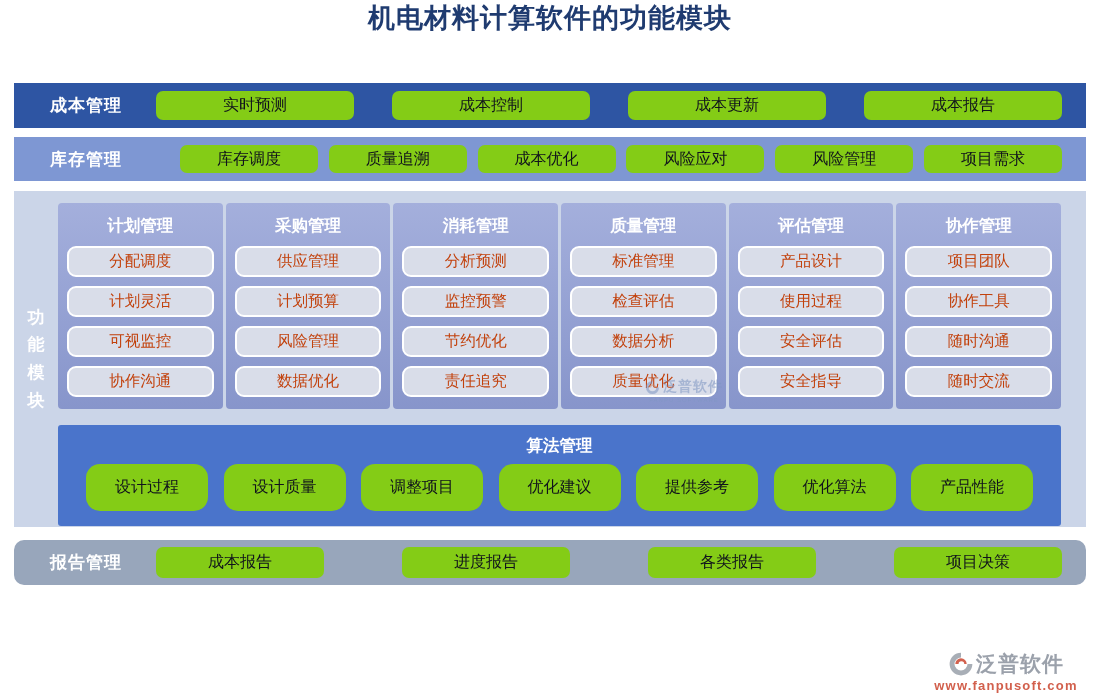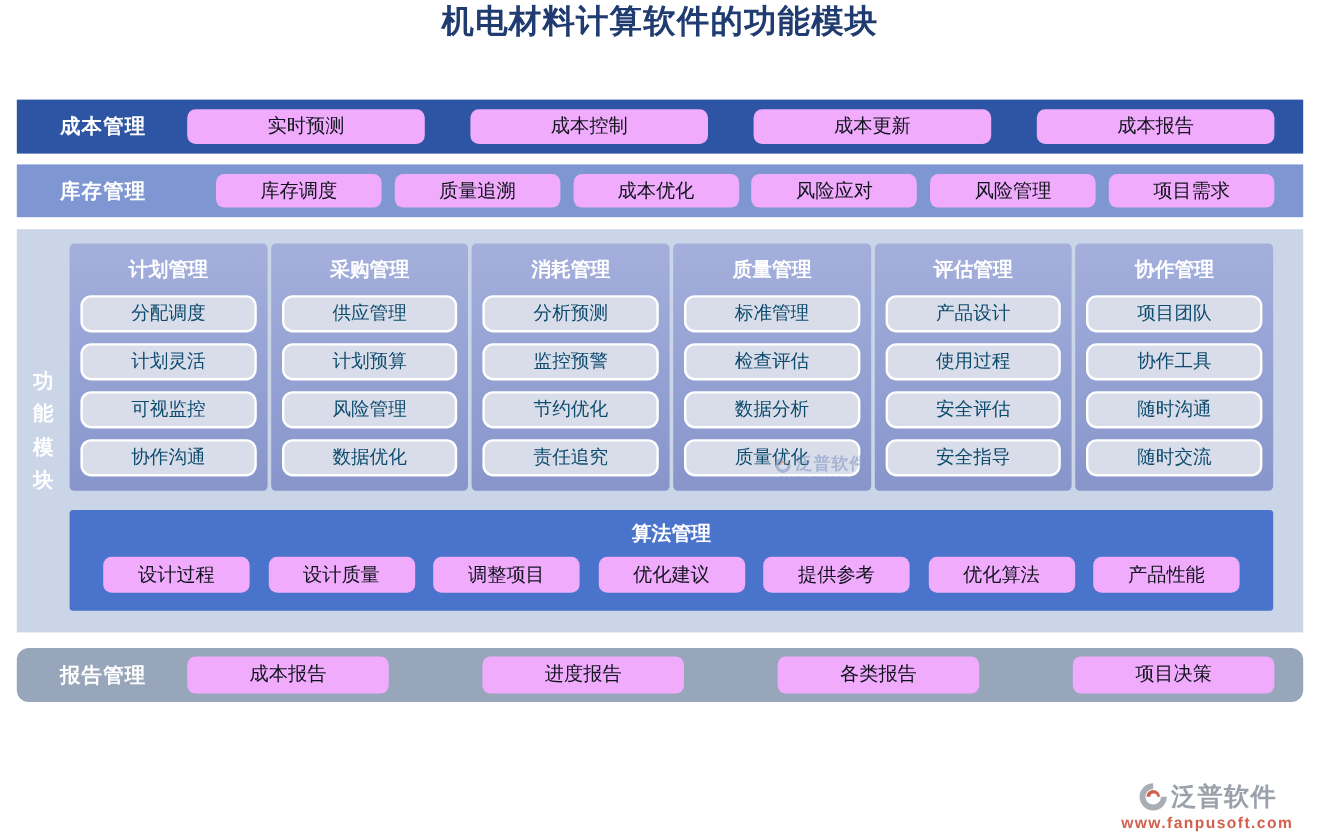--- a/index.html
+++ b/index.html
@@ -12,21 +12,21 @@
 
   
   .hbar{margin:0 14px;height:45px;display:flex;align-items:center;}
   .bar-cost{margin-top:47px;background:var(--row_cost,#2E55A3);}
   .bar-inv{margin-top:9px;height:44px;background:var(--row_inventory,#7E97D3);gap:24px;}
   .bar-report{margin-top:13px;background:var(--row_report,#98A6BB);border-radius:10px;}
   .hbar .bar-label{flex:0 0 auto;margin-left:36px;width:96px;color:#fff;
                    font-size:17px;font-weight:bold;letter-spacing:1px;}
   .bar-btns{flex:1;display:flex;justify-content:space-between;align-items:center;
             margin-left:10px;padding-right:24px;}
-  .wbtn{background:#f0abfc;border:none;border-radius:7px;height:29px;
+  .wbtn{background:#84cc16;border:none;border-radius:7px;height:29px;
         display:flex;align-items:center;justify-content:center;
         font-size:16px;color:#10131c;cursor:pointer;box-sizing:border-box;
         font-family:Liberation Mono, monospace;}
   .bar-cost .wbtn{width:198px;}
   .bar-inv .wbtn{width:138px;height:28px;}
   .bar-report .wbtn{width:168px;height:31px;}
 
   
   .main{margin:10px 14px 0;height:336px;background:var(--main_bg,#CBD5E8);
         display:flex;box-sizing:border-box;position:relative;}
@@ -35,30 +35,30 @@
                    color:#fff;line-height:1.62;word-break:break-all;text-align:center;}
   .main-content{flex:1;padding:12px 25px 20px 0;box-sizing:border-box;}
 
   .cols{display:flex;gap:3px;}
   .col{flex:1;border-radius:4px;padding:8px 9px 12px;box-sizing:border-box;
        background:linear-gradient(180deg,#A4AFDC 0%,#8795CB 100%);}
   .col-header{text-align:center;color:#fff;font-weight:bold;font-size:16.5px;
               line-height:20px;margin:4px 0 11px;}
   .item-btn{background:var(--item_btn,#D9DDE9);border:2px solid #fff;border-radius:9px;
             height:31px;margin-top:9px;display:flex;align-items:center;justify-content:center;
-            font-size:15.5px;color:#0c4a6e;cursor:pointer;box-sizing:border-box;width:100%;
+            font-size:15.5px;color:#c2410c;cursor:pointer;box-sizing:border-box;width:100%;
             font-family:inherit;padding:12px;}
   .item-btn:first-of-type{margin-top:0;}
 
   
   .algo{margin-top:16px;background:var(--algo_band,#4A74CB);border-radius:3px;
         padding:10px 28px 15px;box-sizing:border-box;}
   .algo-header{text-align:center;color:#fff;font-weight:bold;font-size:16.5px;line-height:20px;}
   .algo-btns{display:flex;justify-content:space-between;margin-top:9px;}
-  .algo .wbtn{width:122px;height:30px;}
+  .algo .wbtn{width:122px;height:47px;border-radius:14px;}
 
   
   .watermark{position:absolute;left:631px;top:187px;opacity:0.55;text-align:center;
              pointer-events:none;}
   .wm-row{display:flex;align-items:center;gap:3px;}
   .wm-text{font-size:14px;font-weight:bold;color:#7E96C2;letter-spacing:1px;}
   .wm-sub{font-size:6px;color:#7E96C2;letter-spacing:1px;margin-top:1px;}
 
   
   .footer-logo{position:absolute;right:14px;bottom:7px;width:160px;text-align:center;}

